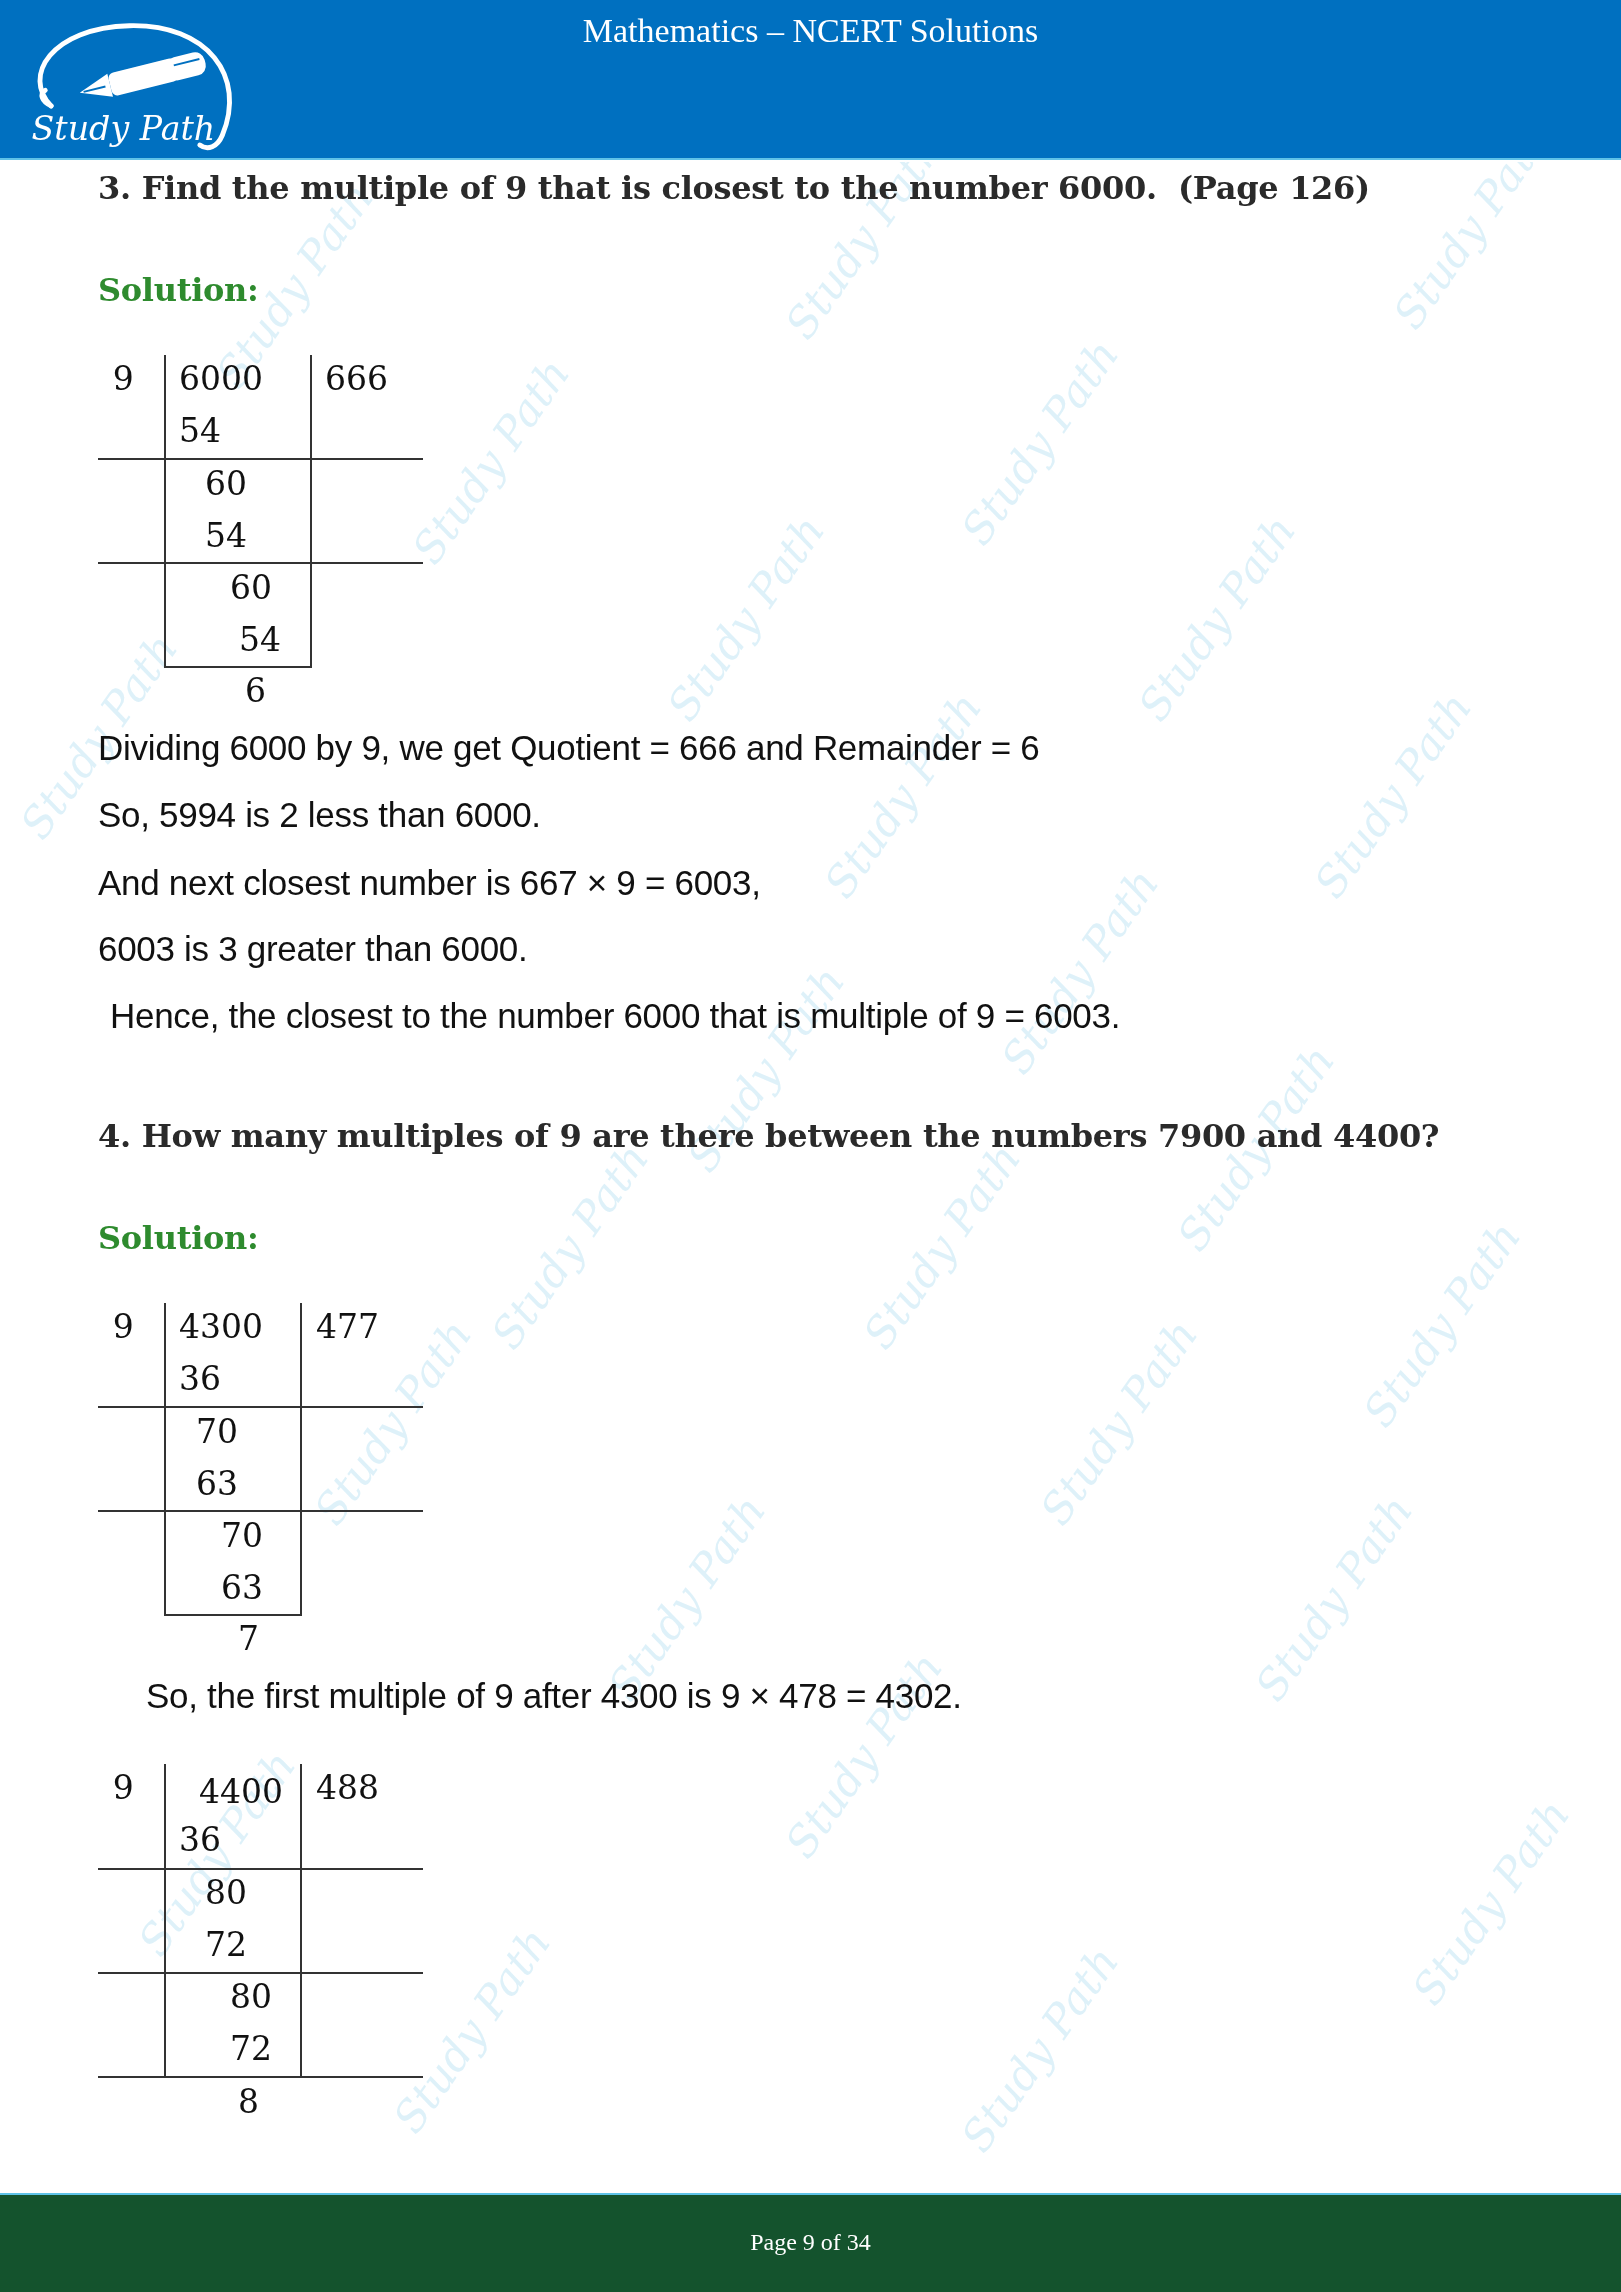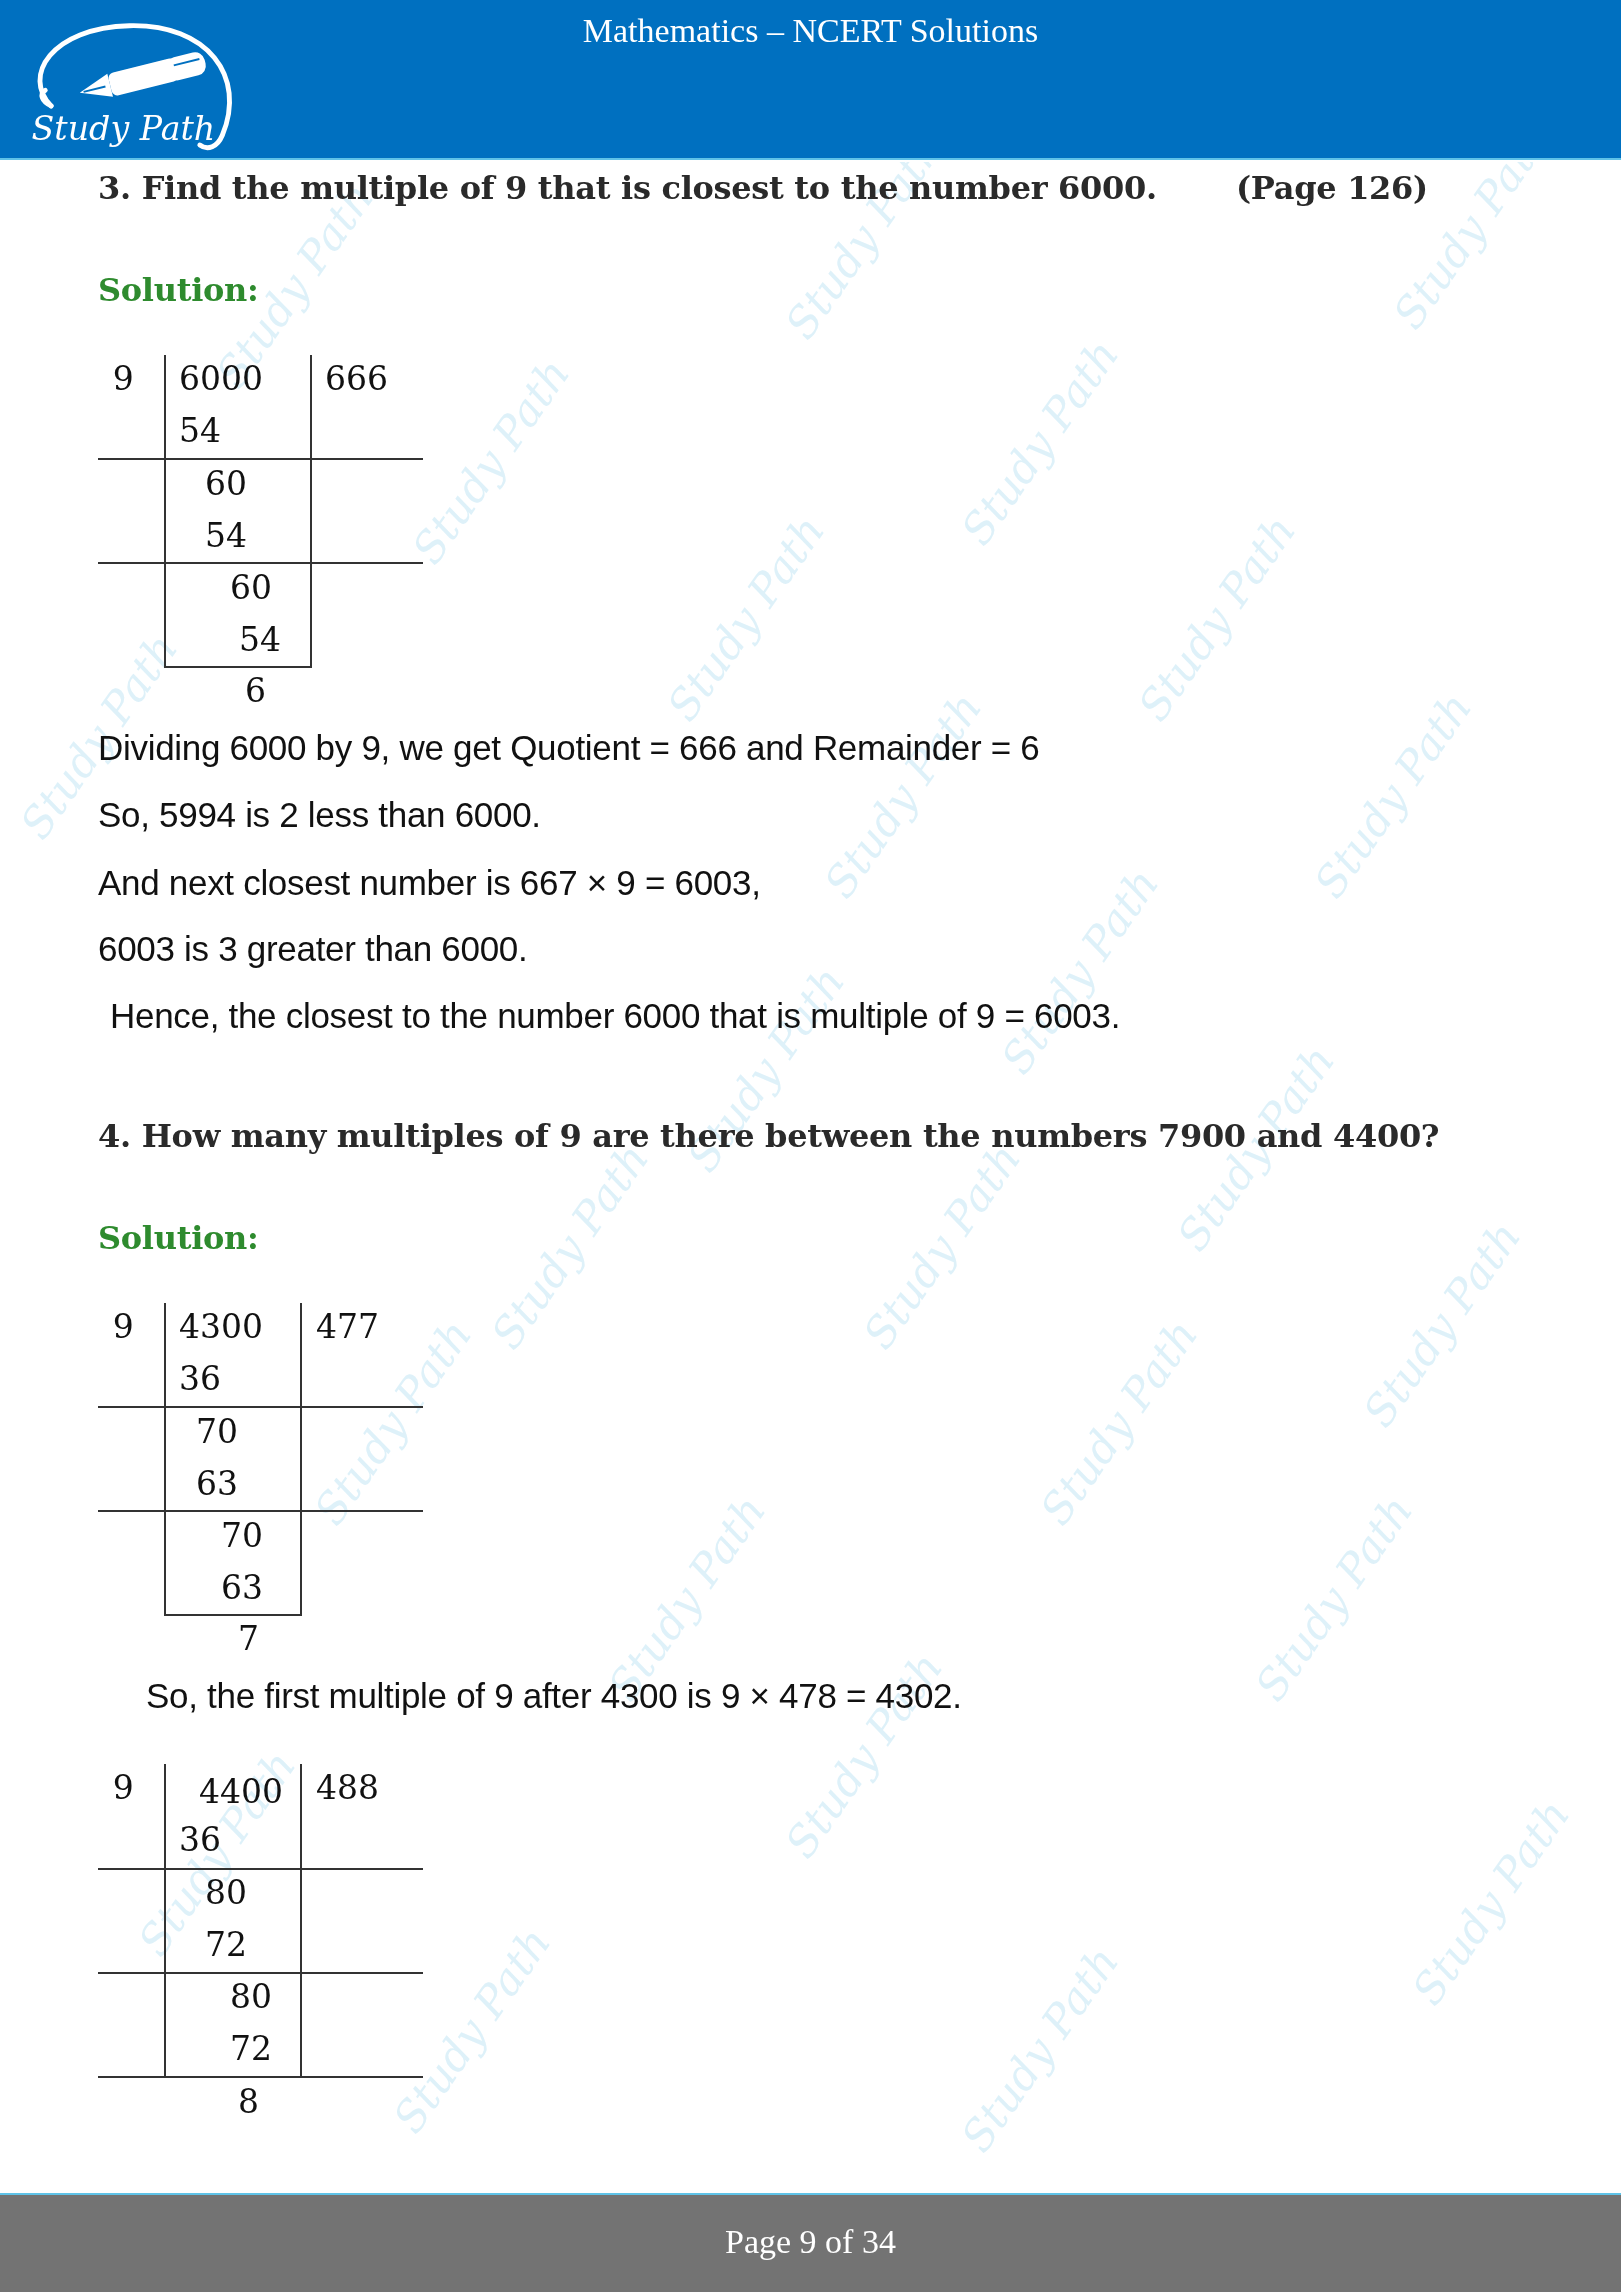--- a/index.html
+++ b/index.html
@@ -11,35 +11,35 @@
       background: #0070c0; border-bottom: 2.9px solid #5fc3e8;
     }
     .header .logo { position: absolute; left: 11.8px; top: 7.8px; width: 225px; height: 145px; }
     .header .titles {
       position: absolute; left: 0; right: 0; top: 7.8px; text-align: center; color: #fff;
       font-family: "Liberation Serif", serif; font-size: 34px; line-height: 45px;
     }
 
     .footer {
       position: absolute; left: 0; top: 2193px; width: 1621px; height: 100px;
-      background: #737373; border-top: 2.9px solid #5fc3e8;
+      background: #14532d; border-top: 2.9px solid #5fc3e8;
       color: #fff; text-align: center; font-family: "Liberation Serif", serif;
-      font-size: 34px; line-height: 94px;
+      font-size: 24px; line-height: 94px;
     }
 
     .watermark-layer { position: absolute; left: 0; top: 162px; width: 1621px; height: 2029px; overflow: hidden; pointer-events: none; }
     .wm {
       position: absolute; color: #d6eef8; font-family: "DejaVu Serif", serif; font-style: italic;
       font-size: 43px; transform: rotate(-55deg); white-space: nowrap; opacity: 0.8;
     }
     .q {
       position: absolute; font-family: "DejaVu Serif", serif; font-weight: bold;
       font-size: 32px; color: #2a2a2a; letter-spacing: -0.3px; white-space: nowrap;
     }
-    .q .page-ref { position: absolute; left: 1138px; }
+    .q .page-ref { position: absolute; left: 1080px; }
     .sol {
       position: absolute; font-family: "DejaVu Serif", serif; font-weight: bold;
       font-size: 32px; color: #2e8b2e; letter-spacing: -0.3px;
     }
     .line {
       position: absolute; font-family: "Liberation Sans", sans-serif; font-size: 35px;
       color: #111; white-space: nowrap; letter-spacing: -0.3px;
     }
 
     .div-table { position: absolute; font-family: "DejaVu Serif", serif; font-size: 33px; color: #111; }

